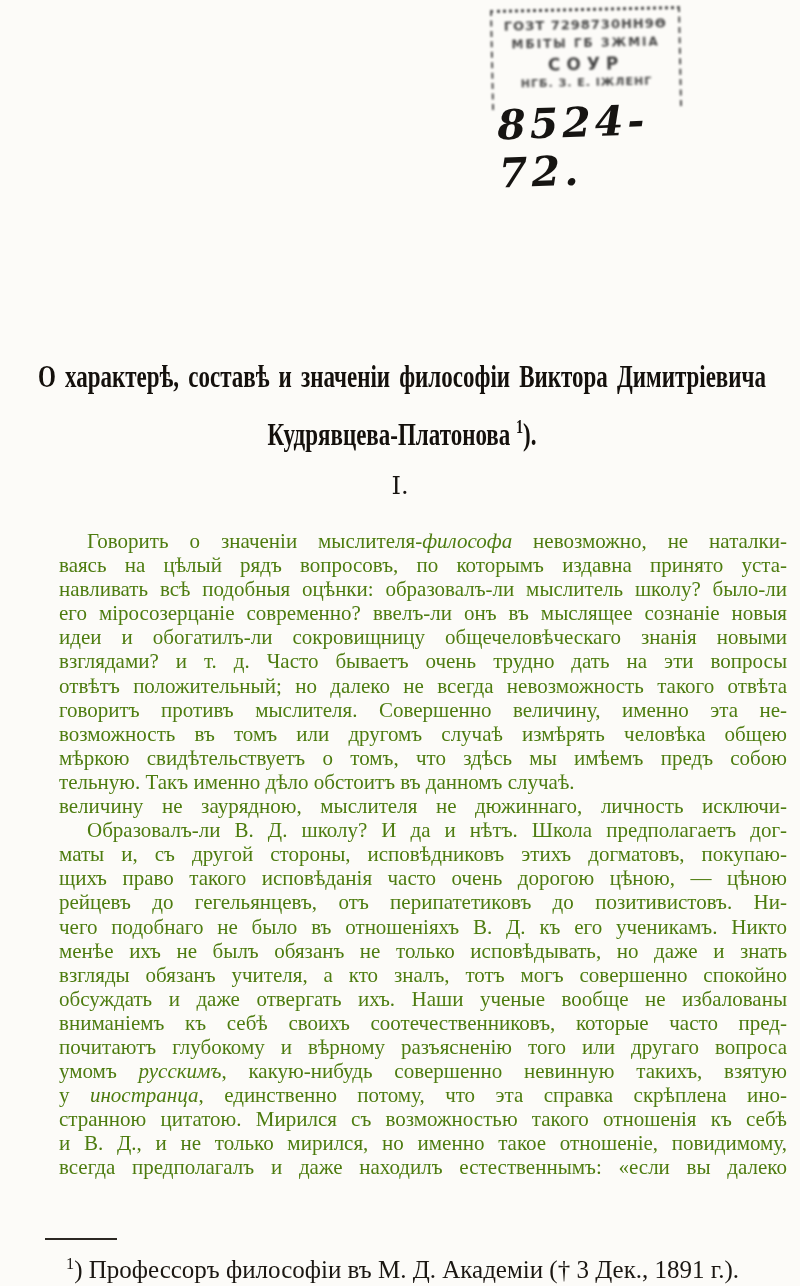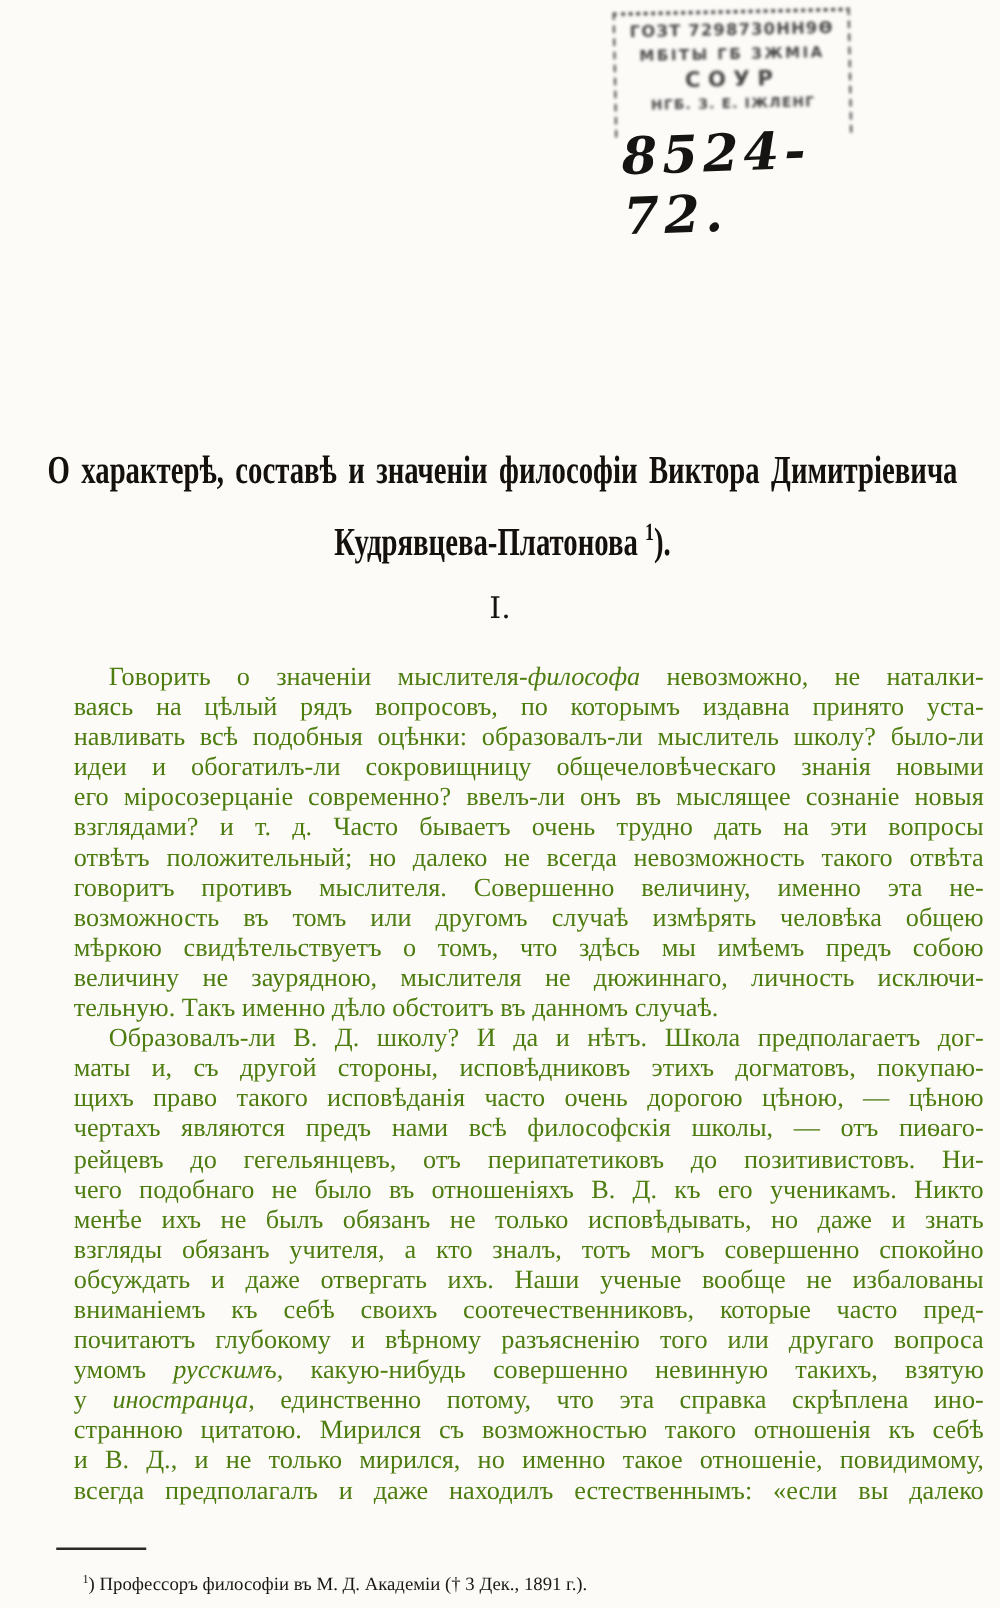--- a/index.html
+++ b/index.html
@@ -52,21 +52,21 @@
   .line.noj{text-align:left; text-align-last:left;}
   .line.indent{text-indent:28px;}
   .line em{font-style:italic;}
   
   .footrule{
     position:absolute; left:45px; top:1238px; width:72px;
     border-top:2px solid #2c2823;
   }
   .footnote{
     position:absolute; left:38px; top:1252px; width:728px;
-    font-size:15px; line-height:24px; color:#1b1712; text-indent:28px;
+    font-size:25px; line-height:24px; color:#1b1712; text-indent:28px;
   }
   .footnote sup{font-size:65%;}
 </style>
 </head>
 <body>
 
 <div class="page">
 
   <div class="stamp">
     <div class="s1">ГОЗТ 7298730НН9Ѳ</div>
@@ -81,33 +81,32 @@
     <div class="t1">О характерѣ, составѣ и значеніи философіи Виктора Димитріевича</div>
     <div class="t2"><span>Кудрявцева-Платонова </span><sup>1</sup><span>).</span></div>
   </div>
 
   <div class="section">I.</div>
 
   <div class="bodytext">
     <div class="line indent"><span>Говорить о значеніи мыслителя-</span><em>философа</em><span> невозможно, не наталки-</span></div>
     <div class="line">ваясь на цѣлый рядъ вопросовъ, по которымъ издавна принято уста-</div>
     <div class="line">навливать всѣ подобныя оцѣнки: образовалъ-ли мыслитель школу? было-ли</div>
+    <div class="line">его міросозерцаніе современно? ввелъ-ли онъ въ мыслящее сознаніе новыя</div>
     <div class="line">идеи и обогатилъ-ли сокровищницу общечеловѣческаго знанія новыми</div>
-    <div class="line">его міросозерцаніе современно? ввелъ-ли онъ въ мыслящее сознаніе новыя</div>
     <div class="line">взглядами? и т. д. Часто бываетъ очень трудно дать на эти вопросы</div>
     <div class="line">отвѣтъ положительный; но далеко не всегда невозможность такого отвѣта</div>
     <div class="line">говоритъ противъ мыслителя. Совершенно величину, именно эта не-</div>
     <div class="line">возможность въ томъ или другомъ случаѣ измѣрять человѣка общею</div>
     <div class="line">мѣркою свидѣтельствуетъ о томъ, что здѣсь мы имѣемъ предъ собою</div>
+    <div class="line noj">тельную. Такъ именно дѣло обстоитъ въ данномъ случаѣ.</div>
     <div class="line">величину не заурядною, мыслителя не дюжиннаго, личность исключи-</div>
-    <div class="line noj">тельную. Такъ именно дѣло обстоитъ въ данномъ случаѣ.</div>
     <div class="line indent">Образовалъ-ли В. Д. школу? И да и нѣтъ. Школа предполагаетъ дог-</div>
     <div class="line">маты и, съ другой стороны, исповѣдниковъ этихъ догматовъ, покупаю-</div>
     <div class="line">щихъ право такого исповѣданія часто очень дорогою цѣною, — цѣною</div>
-    <div class="line">чертахъ являются предъ нами всѣ философскія школы, — отъ пиѳаго-</div>
     <div class="line">рейцевъ до гегельянцевъ, отъ перипатетиковъ до позитивистовъ. Ни-</div>
     <div class="line">чего подобнаго не было въ отношеніяхъ В. Д. къ его ученикамъ. Никто</div>
     <div class="line">менѣе ихъ не былъ обязанъ не только исповѣдывать, но даже и знать</div>
     <div class="line">взгляды обязанъ учителя, а кто зналъ, тотъ могъ совершенно спокойно</div>
     <div class="line">обсуждать и даже отвергать ихъ. Наши ученые вообще не избалованы</div>
     <div class="line">вниманіемъ къ себѣ своихъ соотечественниковъ, которые часто пред-</div>
     <div class="line">почитаютъ глубокому и вѣрному разъясненію того или другаго вопроса</div>
     <div class="line"><span>умомъ </span><em>русскимъ</em><span>, какую-нибудь совершенно невинную такихъ, взятую</span></div>
     <div class="line"><span>у </span><em>иностранца</em><span>, единственно потому, что эта справка скрѣплена ино-</span></div>
     <div class="line">странною цитатою. Мирился съ возможностью такого отношенія къ себѣ</div>

